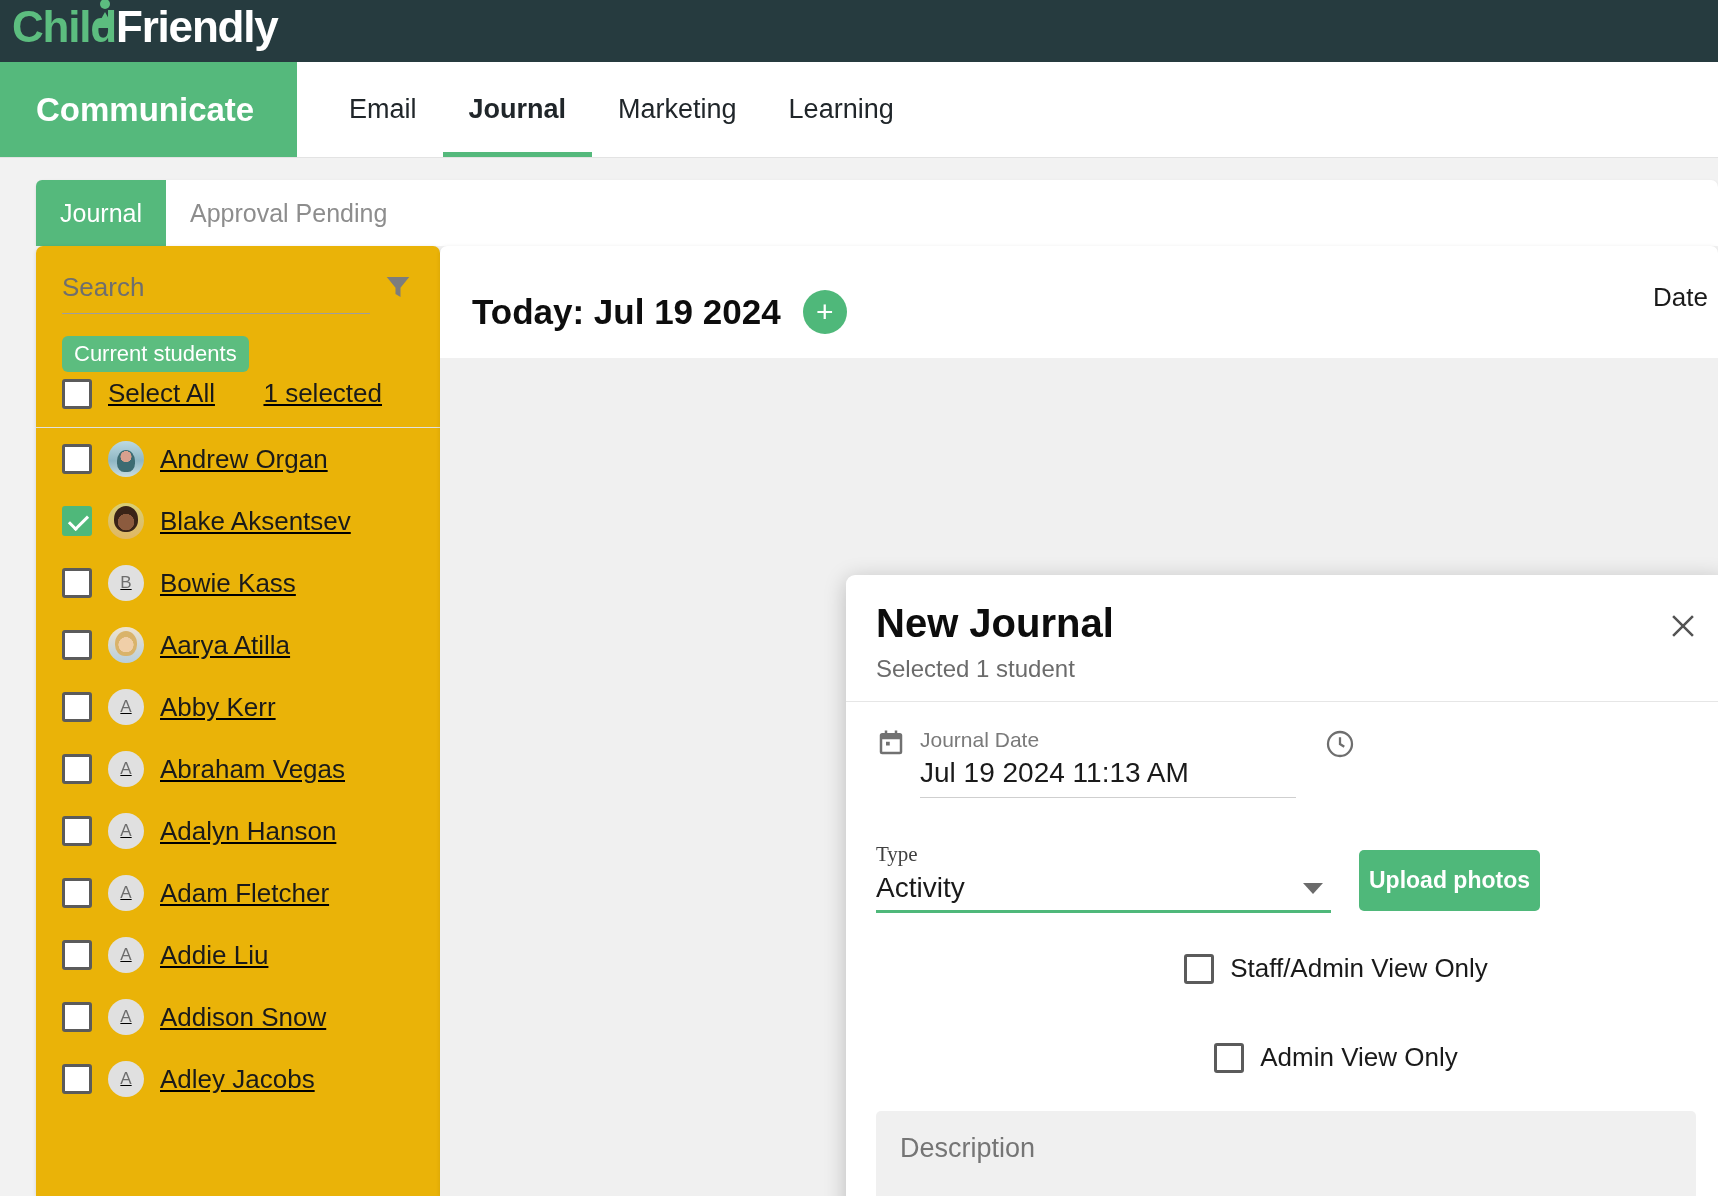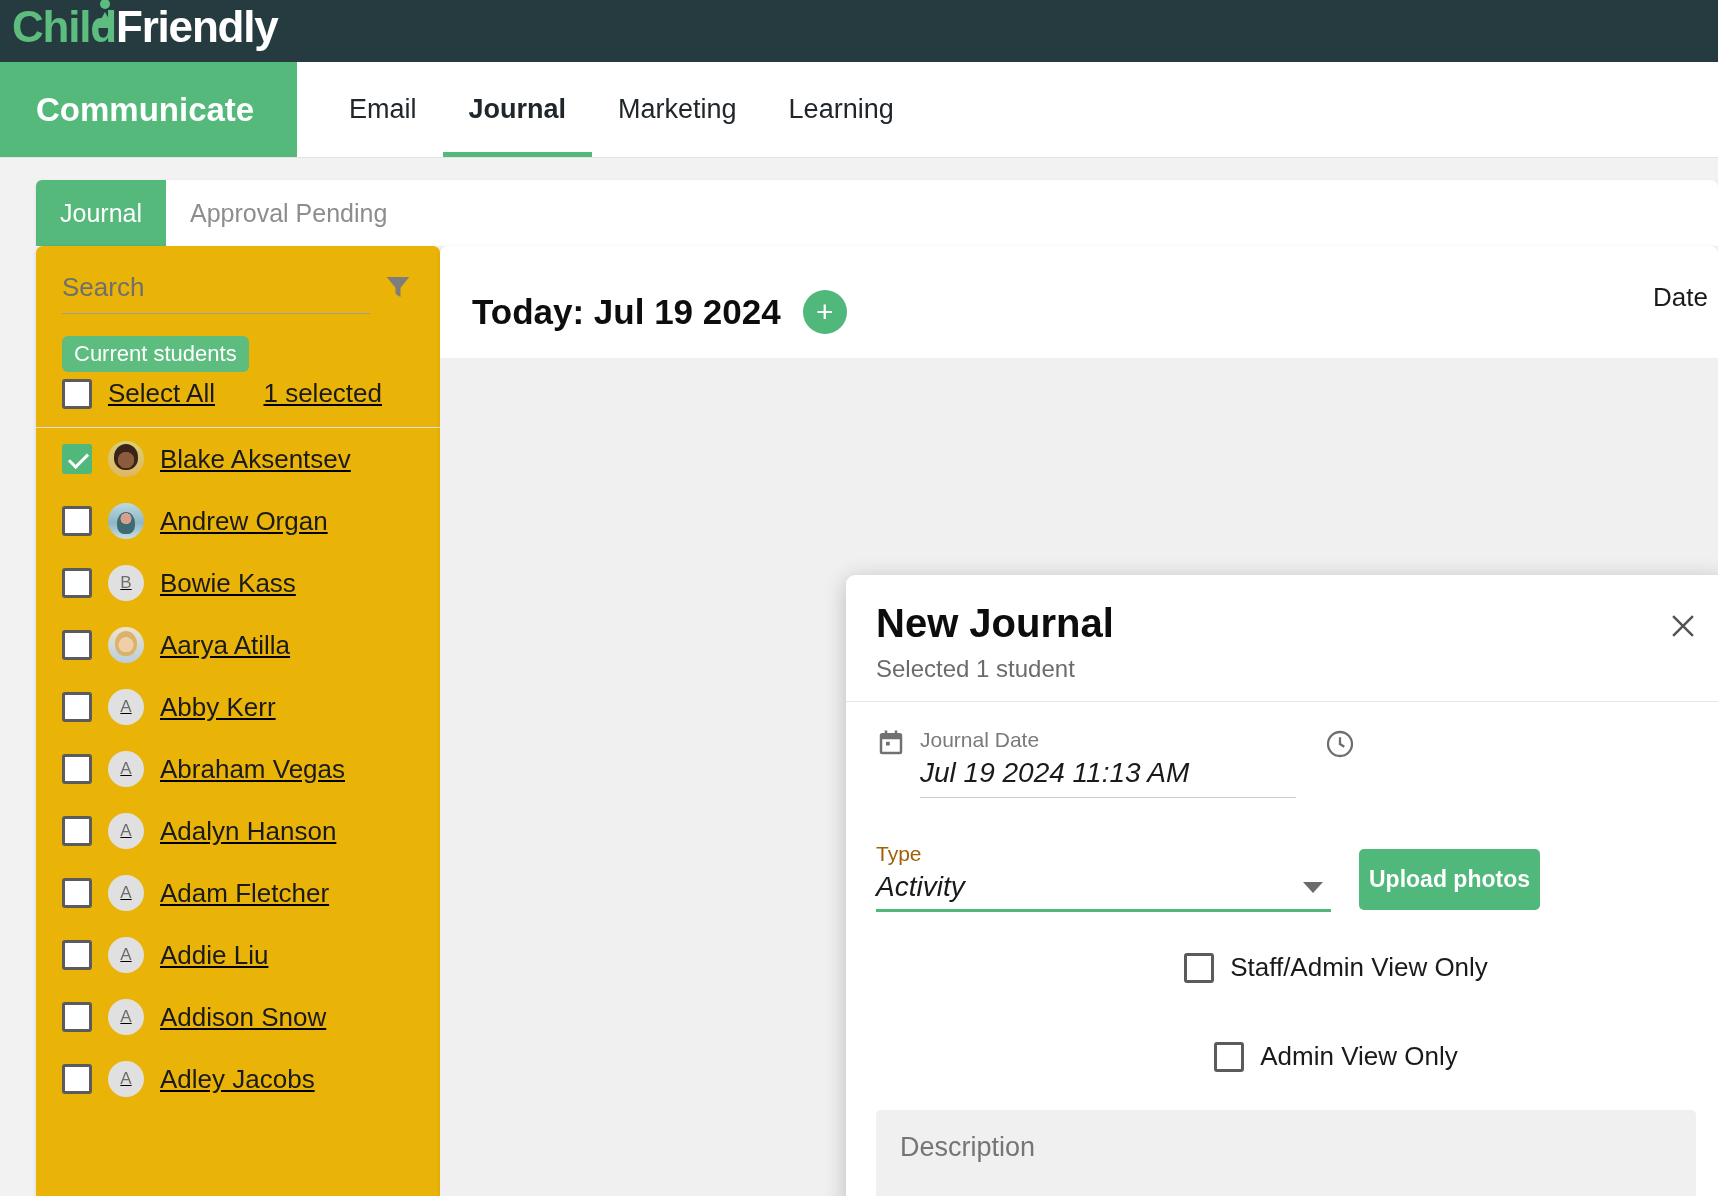--- a/index.html
+++ b/index.html
@@ -314,22 +314,22 @@
     cursor: pointer;
     color: #555;
   }
 
   .modalbody { padding: 26px 30px 0 30px; flex: 1; position: relative; }
 
   .daterow { display: flex; align-items: flex-start; gap: 14px; }
   .calicon { width: 30px; height: 30px; flex: none; margin-bottom: 12px; color: #717171; }
   .datefield { flex: 1; max-width: 376px; border-bottom: 1px solid #cfcfcf; padding-bottom: 8px; }
   .fieldlabel { font-size: 21px; color: #7a7a7a; }
-  .fieldlabel.green { color: #a16207; }
-  .fieldvalue { font-size: 28px; color: #1a1a1a; margin-top: 5px; font-style: italic; }
+  .fieldlabel.green { color: #404040; font-family: Liberation Serif, serif; }
+  .fieldvalue { font-size: 28px; color: #1a1a1a; margin-top: 5px; }
   .clockicon { width: 32px; height: 32px; color: #6e6e6e; margin-bottom: 14px; margin-left: 14px; cursor: pointer; }
 
   .typerow { display: flex; align-items: flex-end; gap: 28px; margin-top: 44px; }
   .typefield {
     flex: 1;
     max-width: 455px;
     border-bottom: 3px solid #4fb87a;
     padding-bottom: 6px;
     position: relative;
   }
@@ -427,28 +427,28 @@
     </div>
 
     <div class="selectallrow">
       <div class="cbox"></div>
       <div class="selectall-label">Select All</div>
       <div class="selectcount">1 selected</div>
     </div>
 
     <div class="studentlist" id="student-list">
         <div class="studentrow">
+          <div class="cbox"></div>
+          <div class="avatar photo-andrew"></div>
+          <div class="studentname">Andrew Organ</div>
+        </div>
+        <div class="studentrow">
           <div class="cbox checked"></div>
           <div class="avatar photo-blake"></div>
           <div class="studentname">Blake Aksentsev</div>
-        </div>
-        <div class="studentrow">
-          <div class="cbox"></div>
-          <div class="avatar photo-andrew"></div>
-          <div class="studentname">Andrew Organ</div>
         </div>
         <div class="studentrow">
           <div class="cbox"></div>
           <div class="avatar">B</div>
           <div class="studentname">Bowie Kass</div>
         </div>
         <div class="studentrow">
           <div class="cbox"></div>
           <div class="avatar photo-aarya"></div>
           <div class="studentname">Aarya Atilla</div>

